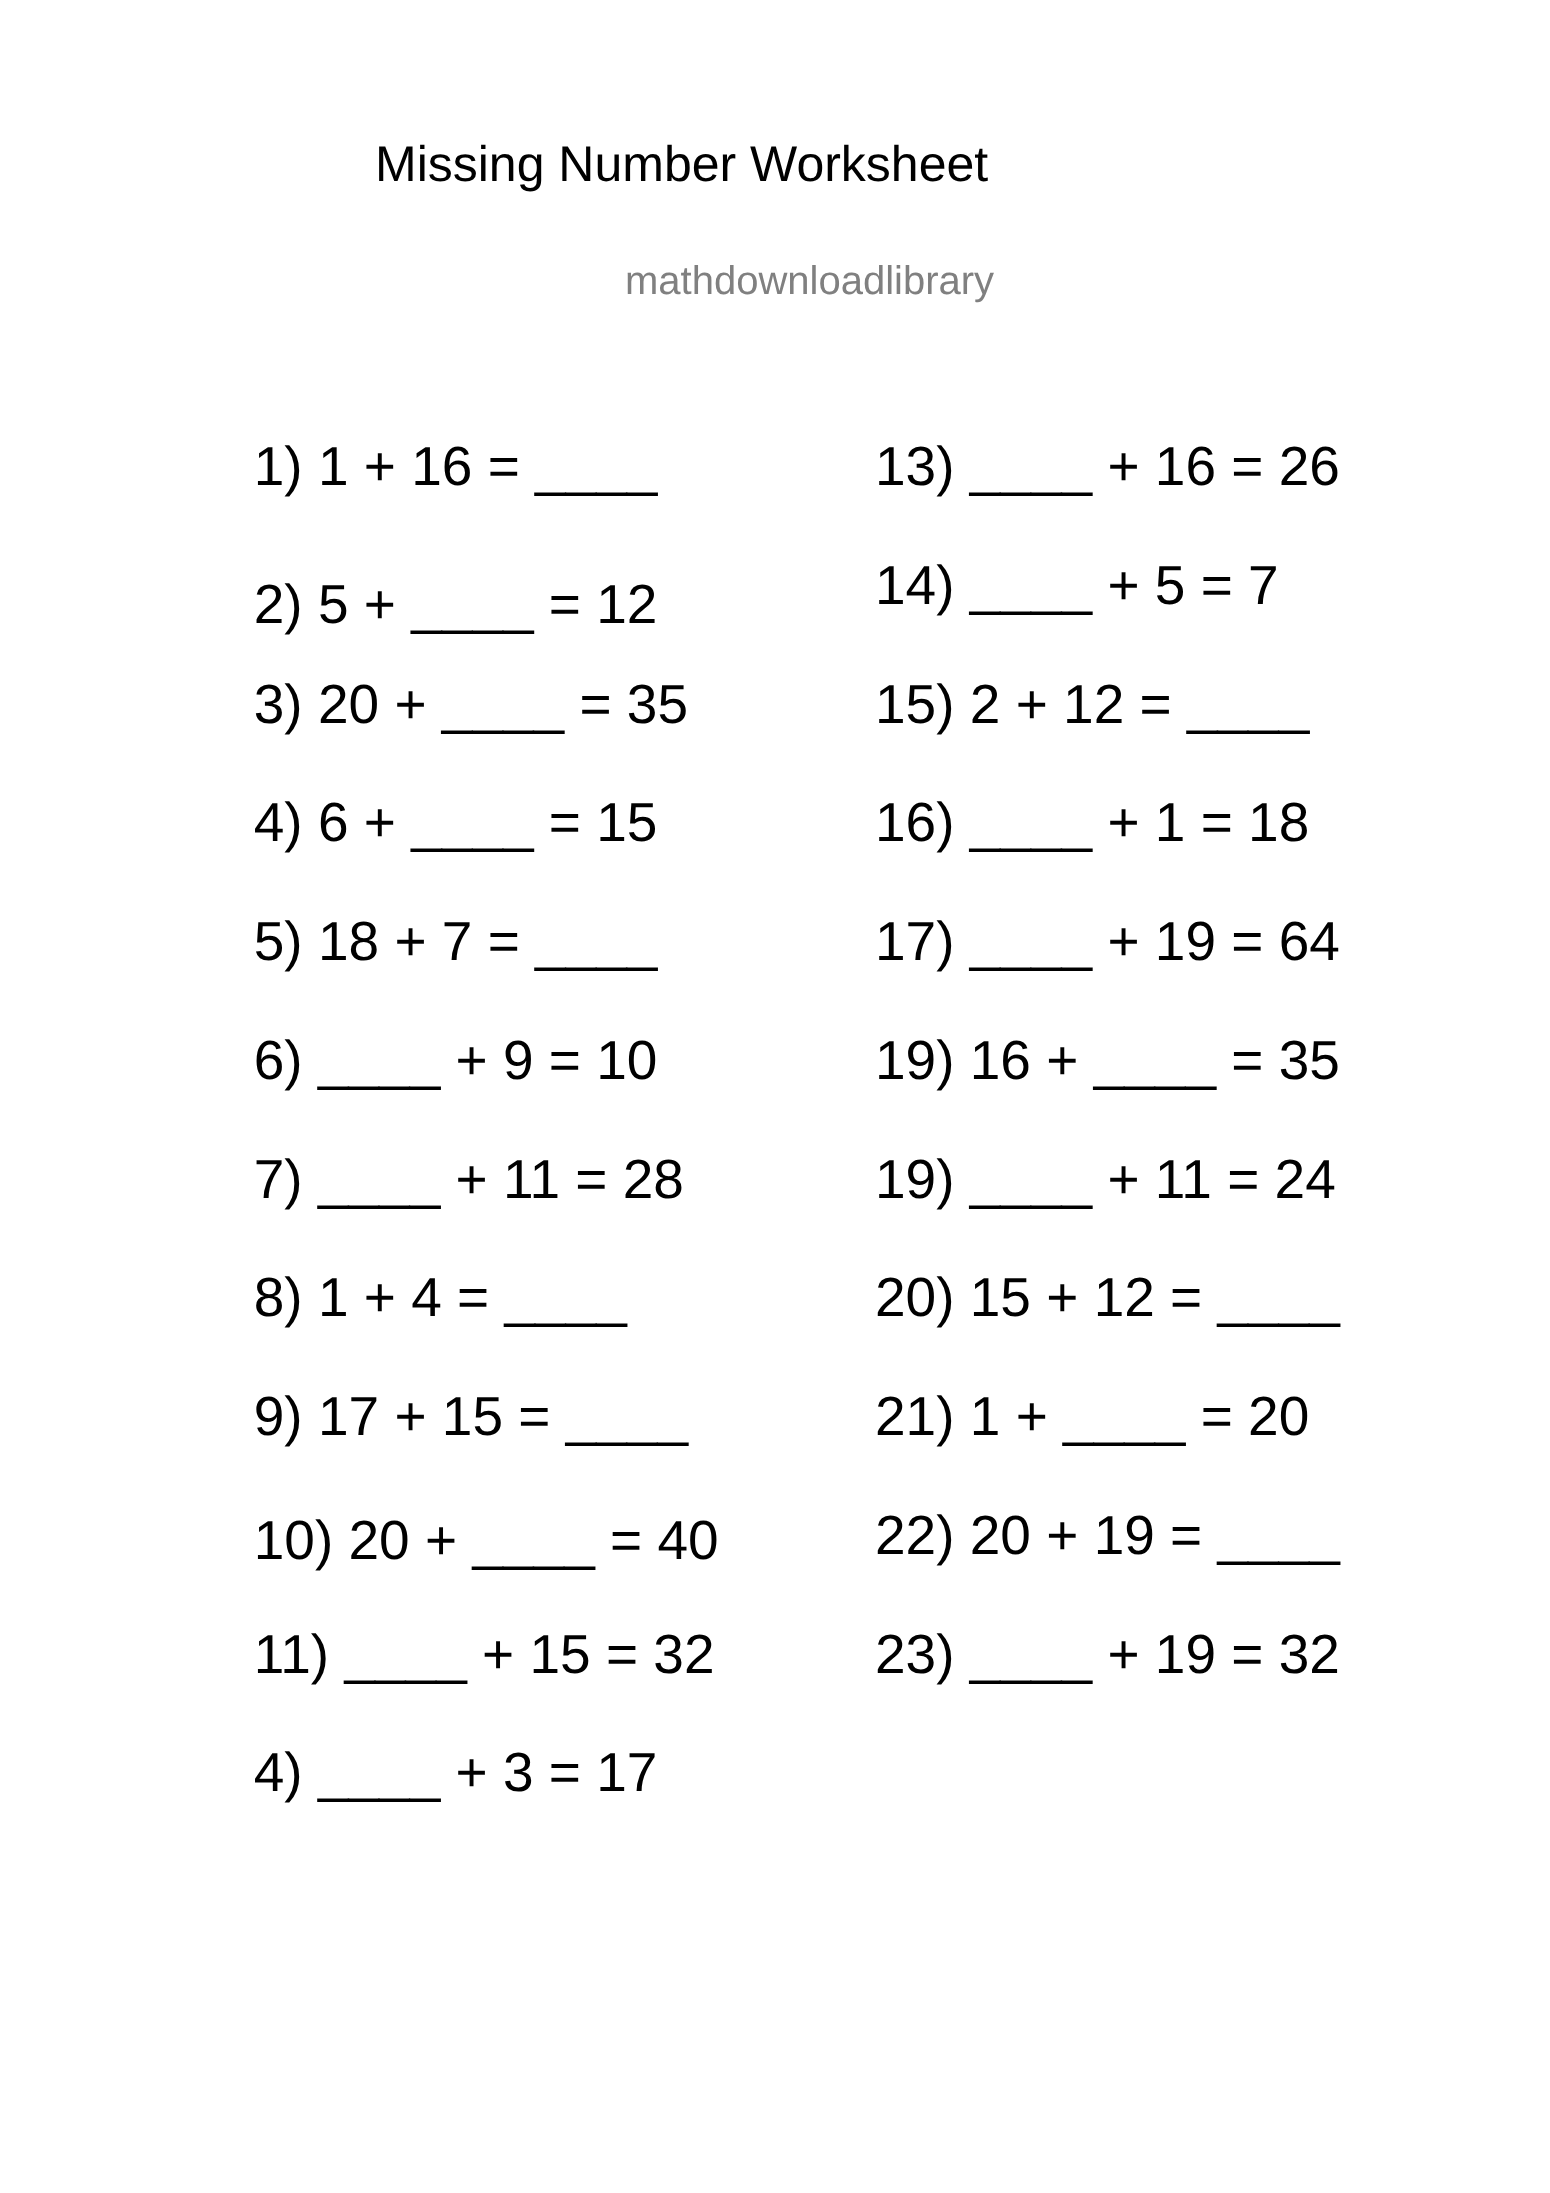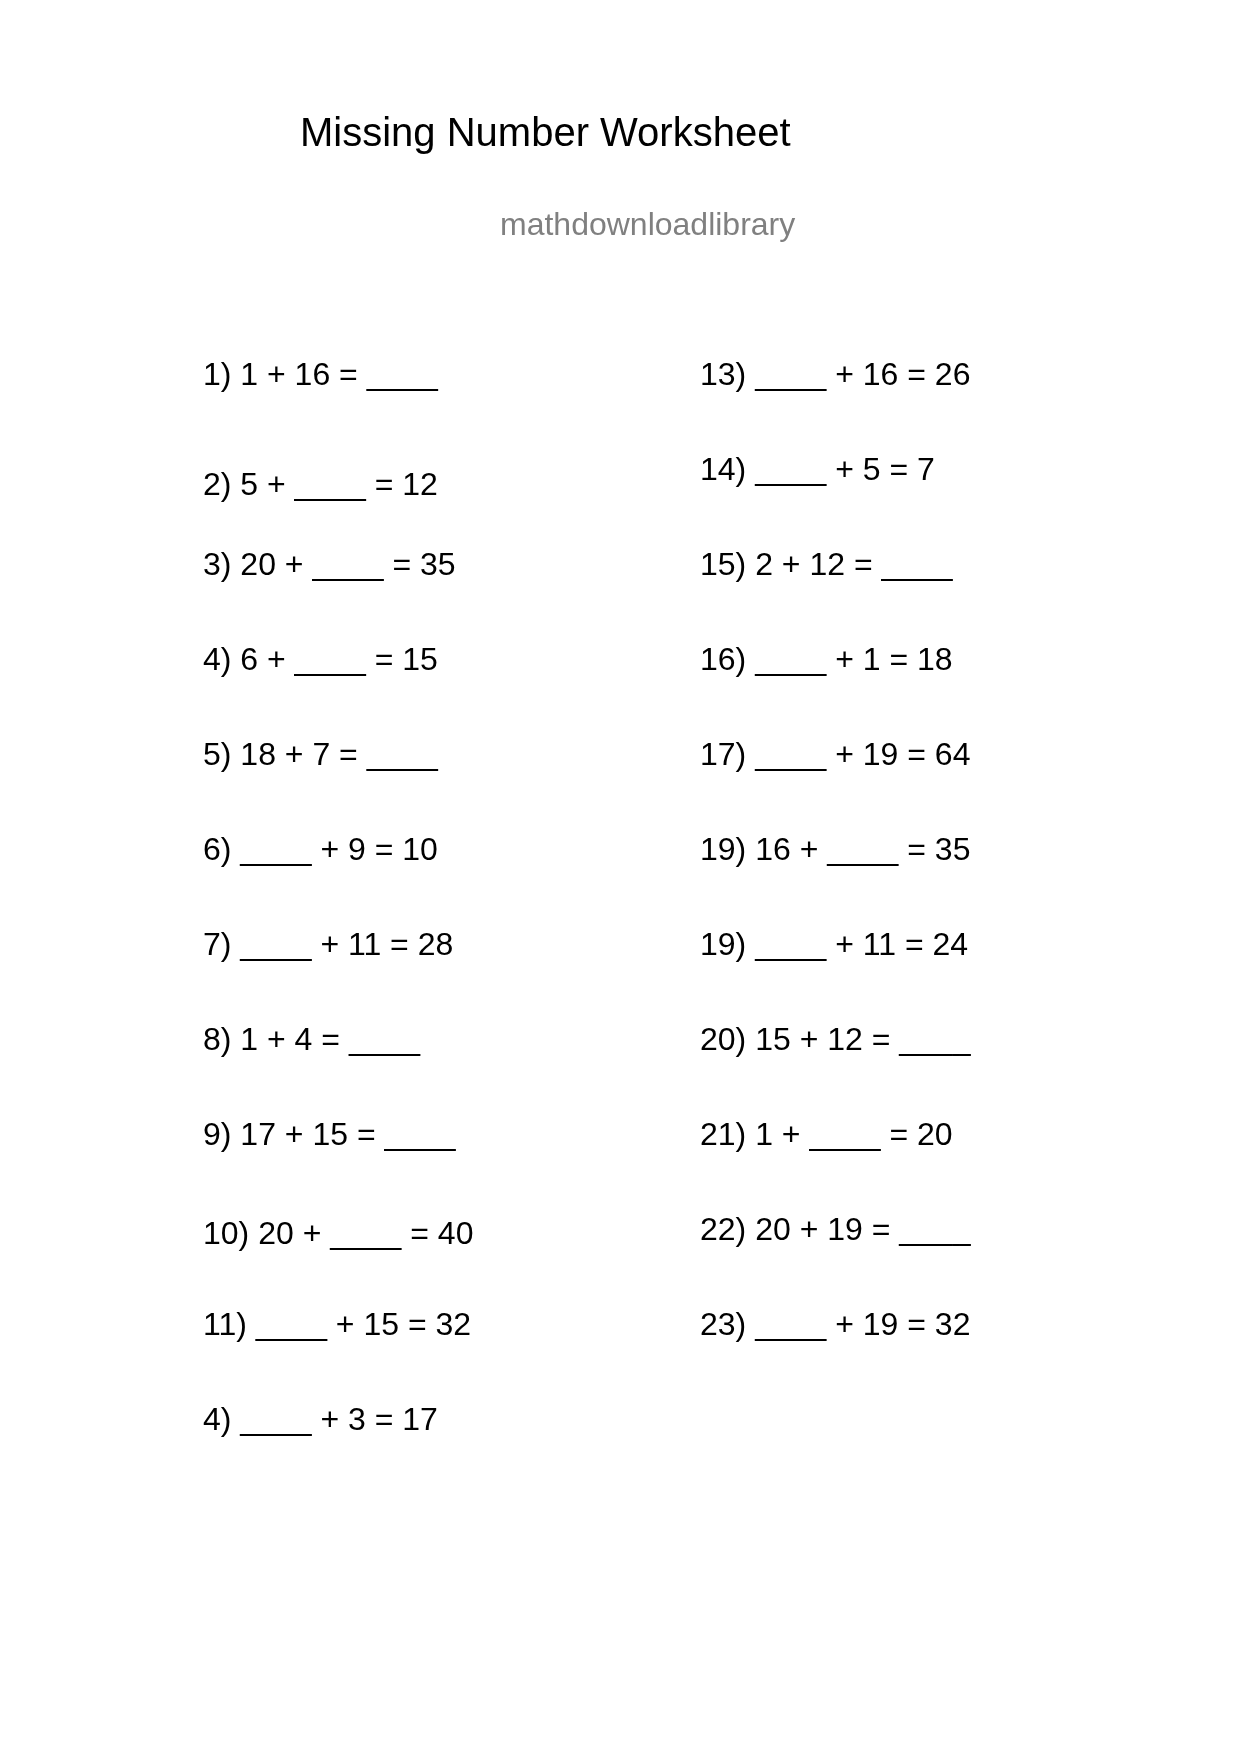--- a/index.html
+++ b/index.html
@@ -16,21 +16,21 @@
       position: absolute; left: 500px; top: 180px;
       font-size: 32px; line-height: 48px; white-space: nowrap;
       color: #808080;
       margin-top: 20px;
     }
     .col { position: absolute; top: 0; }
     .col.left { left: 203px; }
     .col.right { left: 700px; }
     .problem {
       position: absolute; left: 0; white-space: nowrap;
-      font-size: 32px; line-height: 52px;
+      font-size: 44px; line-height: 52px;
     }
   </style>
 </head>
 <body>
 
 <div>
   <div class="title">Missing Number Worksheet</div>
   <div class="subtitle">mathdownloadlibrary</div>
 
   <div class="col left">

